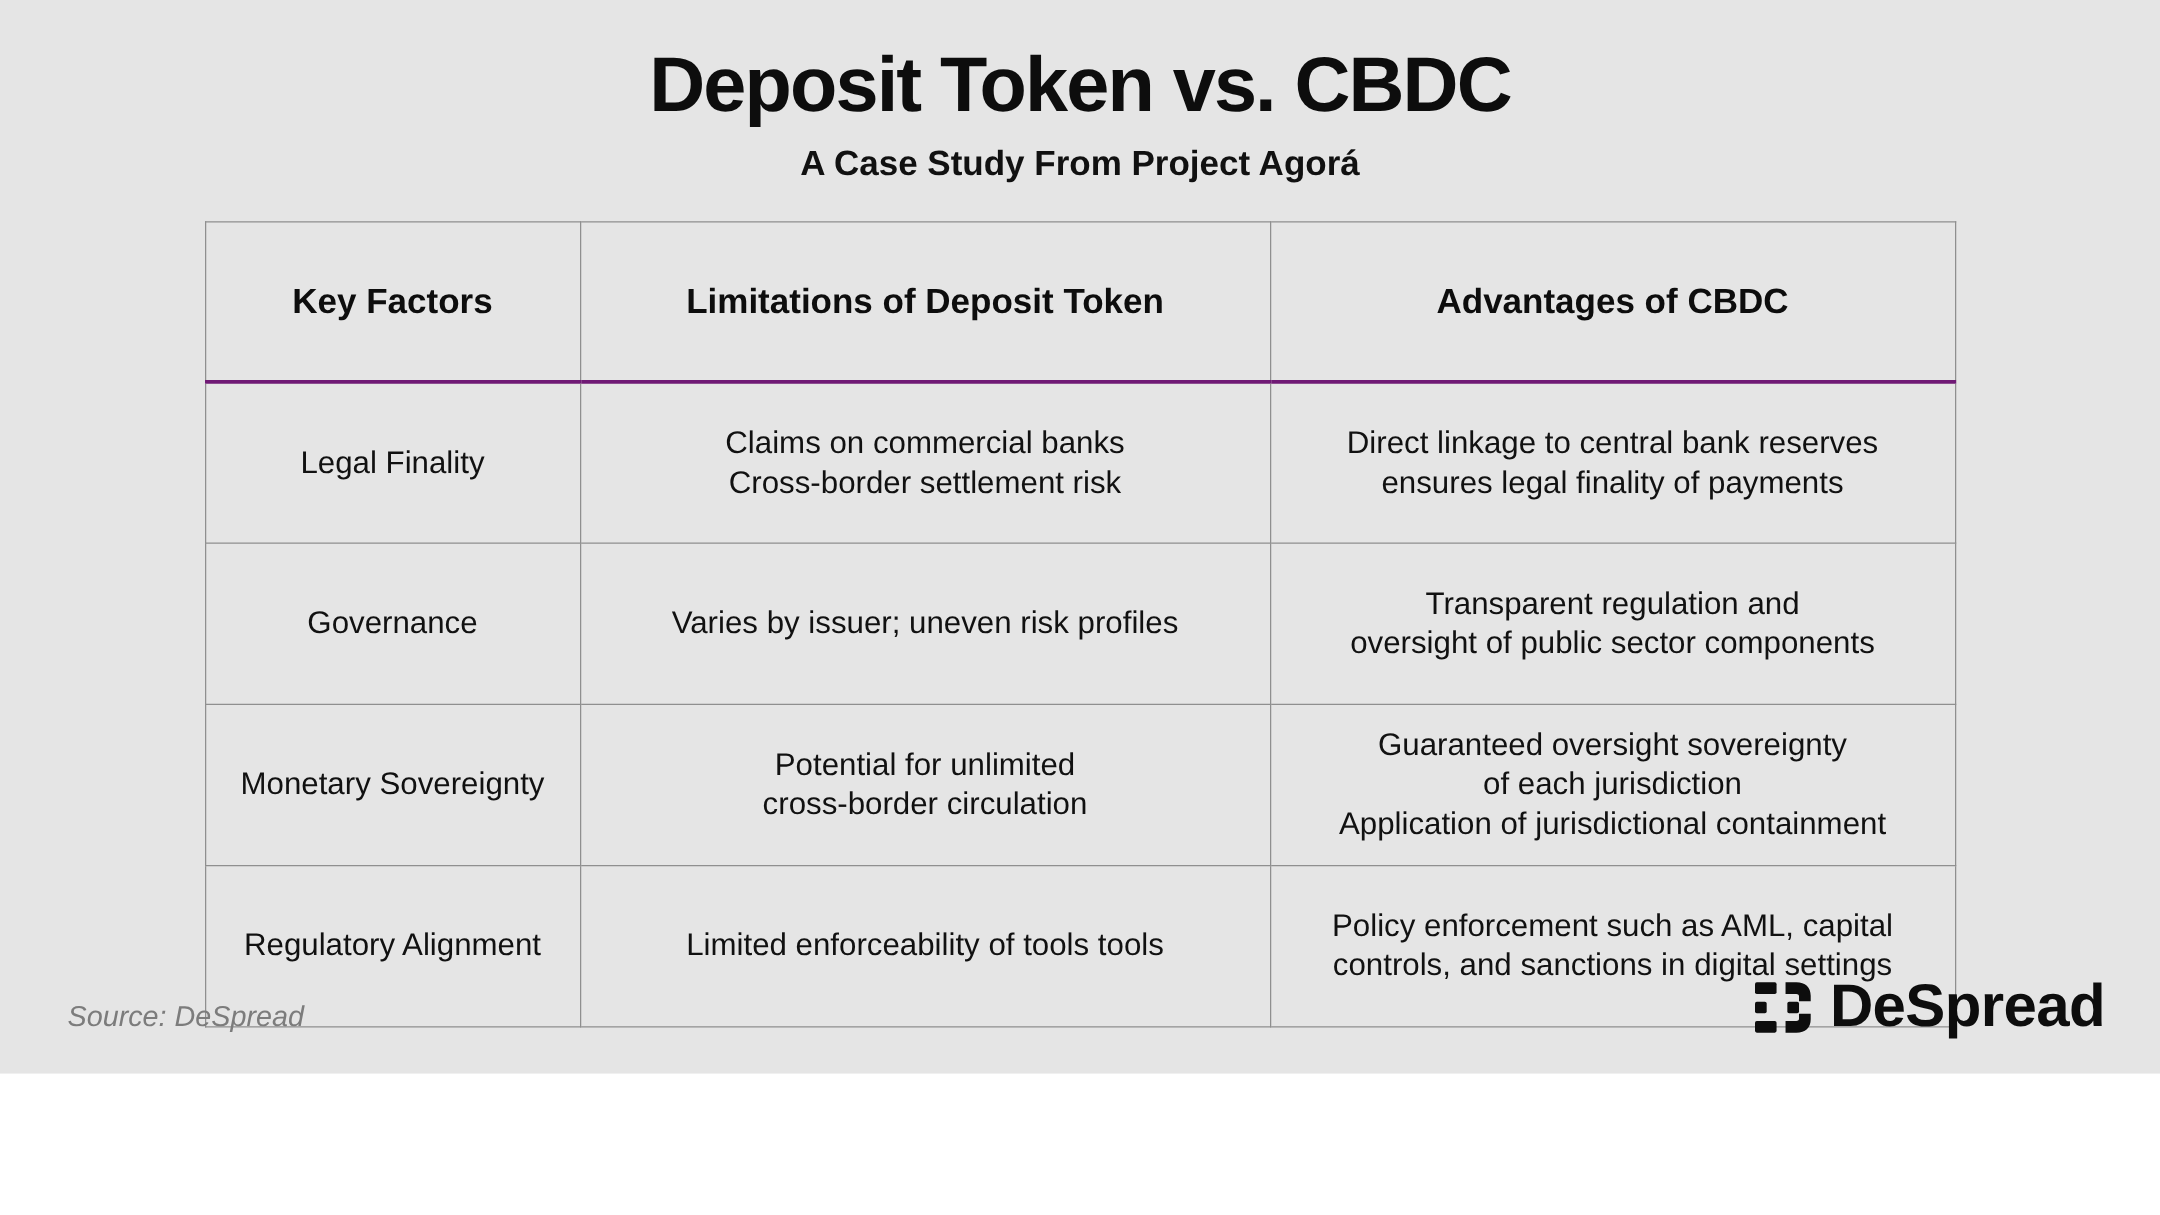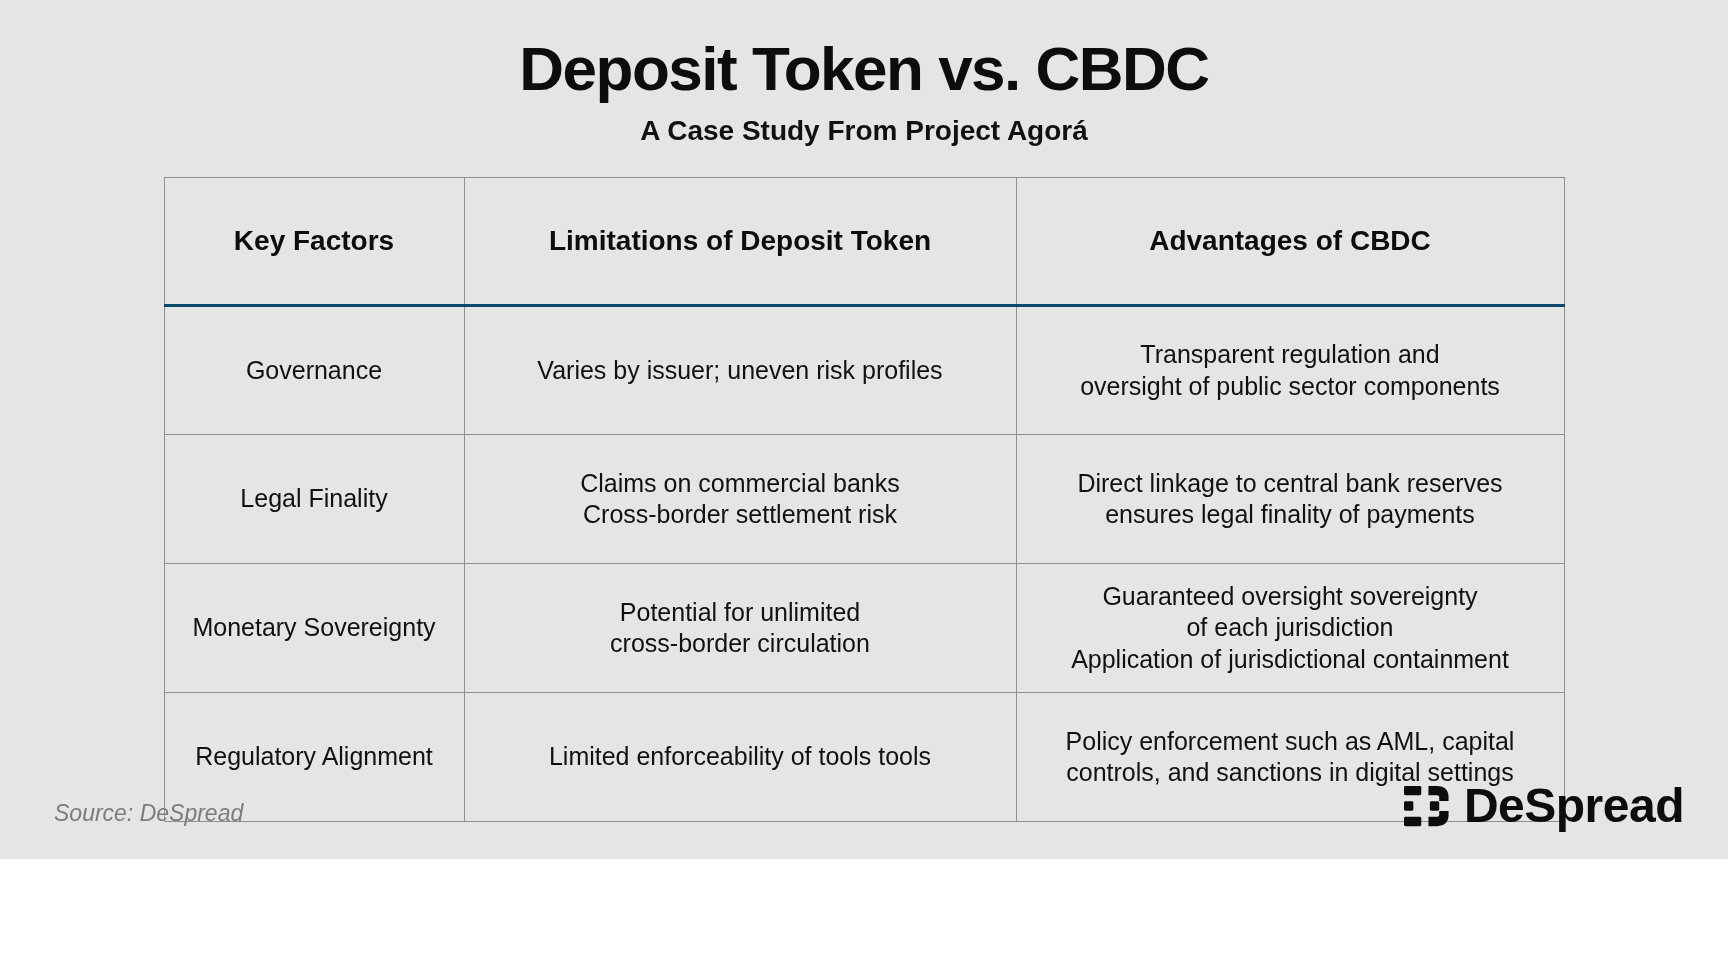--- a/index.html
+++ b/index.html
@@ -38,21 +38,21 @@
   .cmp-table th, .cmp-table td {
     border: 1px solid #8f8f8f;
     text-align: center;
     vertical-align: middle;
     padding: 8px 10px;
   }
   .cmp-table thead th {
     height: 128px;
     font-size: 28px;
     font-weight: 700;
-    border-bottom: 3px solid #0c4a6e;
+    border-bottom: 3px solid #701a75;
     color: #0d0d0d;
   }
   .cmp-table tbody td {
     height: 129px;
     font-size: 25px;
     line-height: 1.26;
     white-space: pre-line;
     color: #111111;
   }
   .source-note {
@@ -98,31 +98,31 @@
     </colgroup>
     <thead>
       <tr>
         <th>Key Factors</th>
         <th>Limitations of Deposit Token</th>
         <th>Advantages of CBDC</th>
       </tr>
     </thead>
     <tbody>
       <tr>
-        <td>Governance</td>
-        <td>Varies by issuer; uneven risk profiles</td>
-        <td>Transparent regulation and
-oversight of public sector components</td>
-      </tr>
-      <tr>
         <td>Legal Finality</td>
         <td>Claims on commercial banks
 Cross-border settlement risk</td>
         <td>Direct linkage to central bank reserves
 ensures legal finality of payments</td>
+      </tr>
+      <tr>
+        <td>Governance</td>
+        <td>Varies by issuer; uneven risk profiles</td>
+        <td>Transparent regulation and
+oversight of public sector components</td>
       </tr>
       <tr>
         <td>Monetary Sovereignty</td>
         <td>Potential for unlimited
 cross-border circulation</td>
         <td>Guaranteed oversight sovereignty
 of each jurisdiction
 Application of jurisdictional containment</td>
       </tr>
       <tr>

